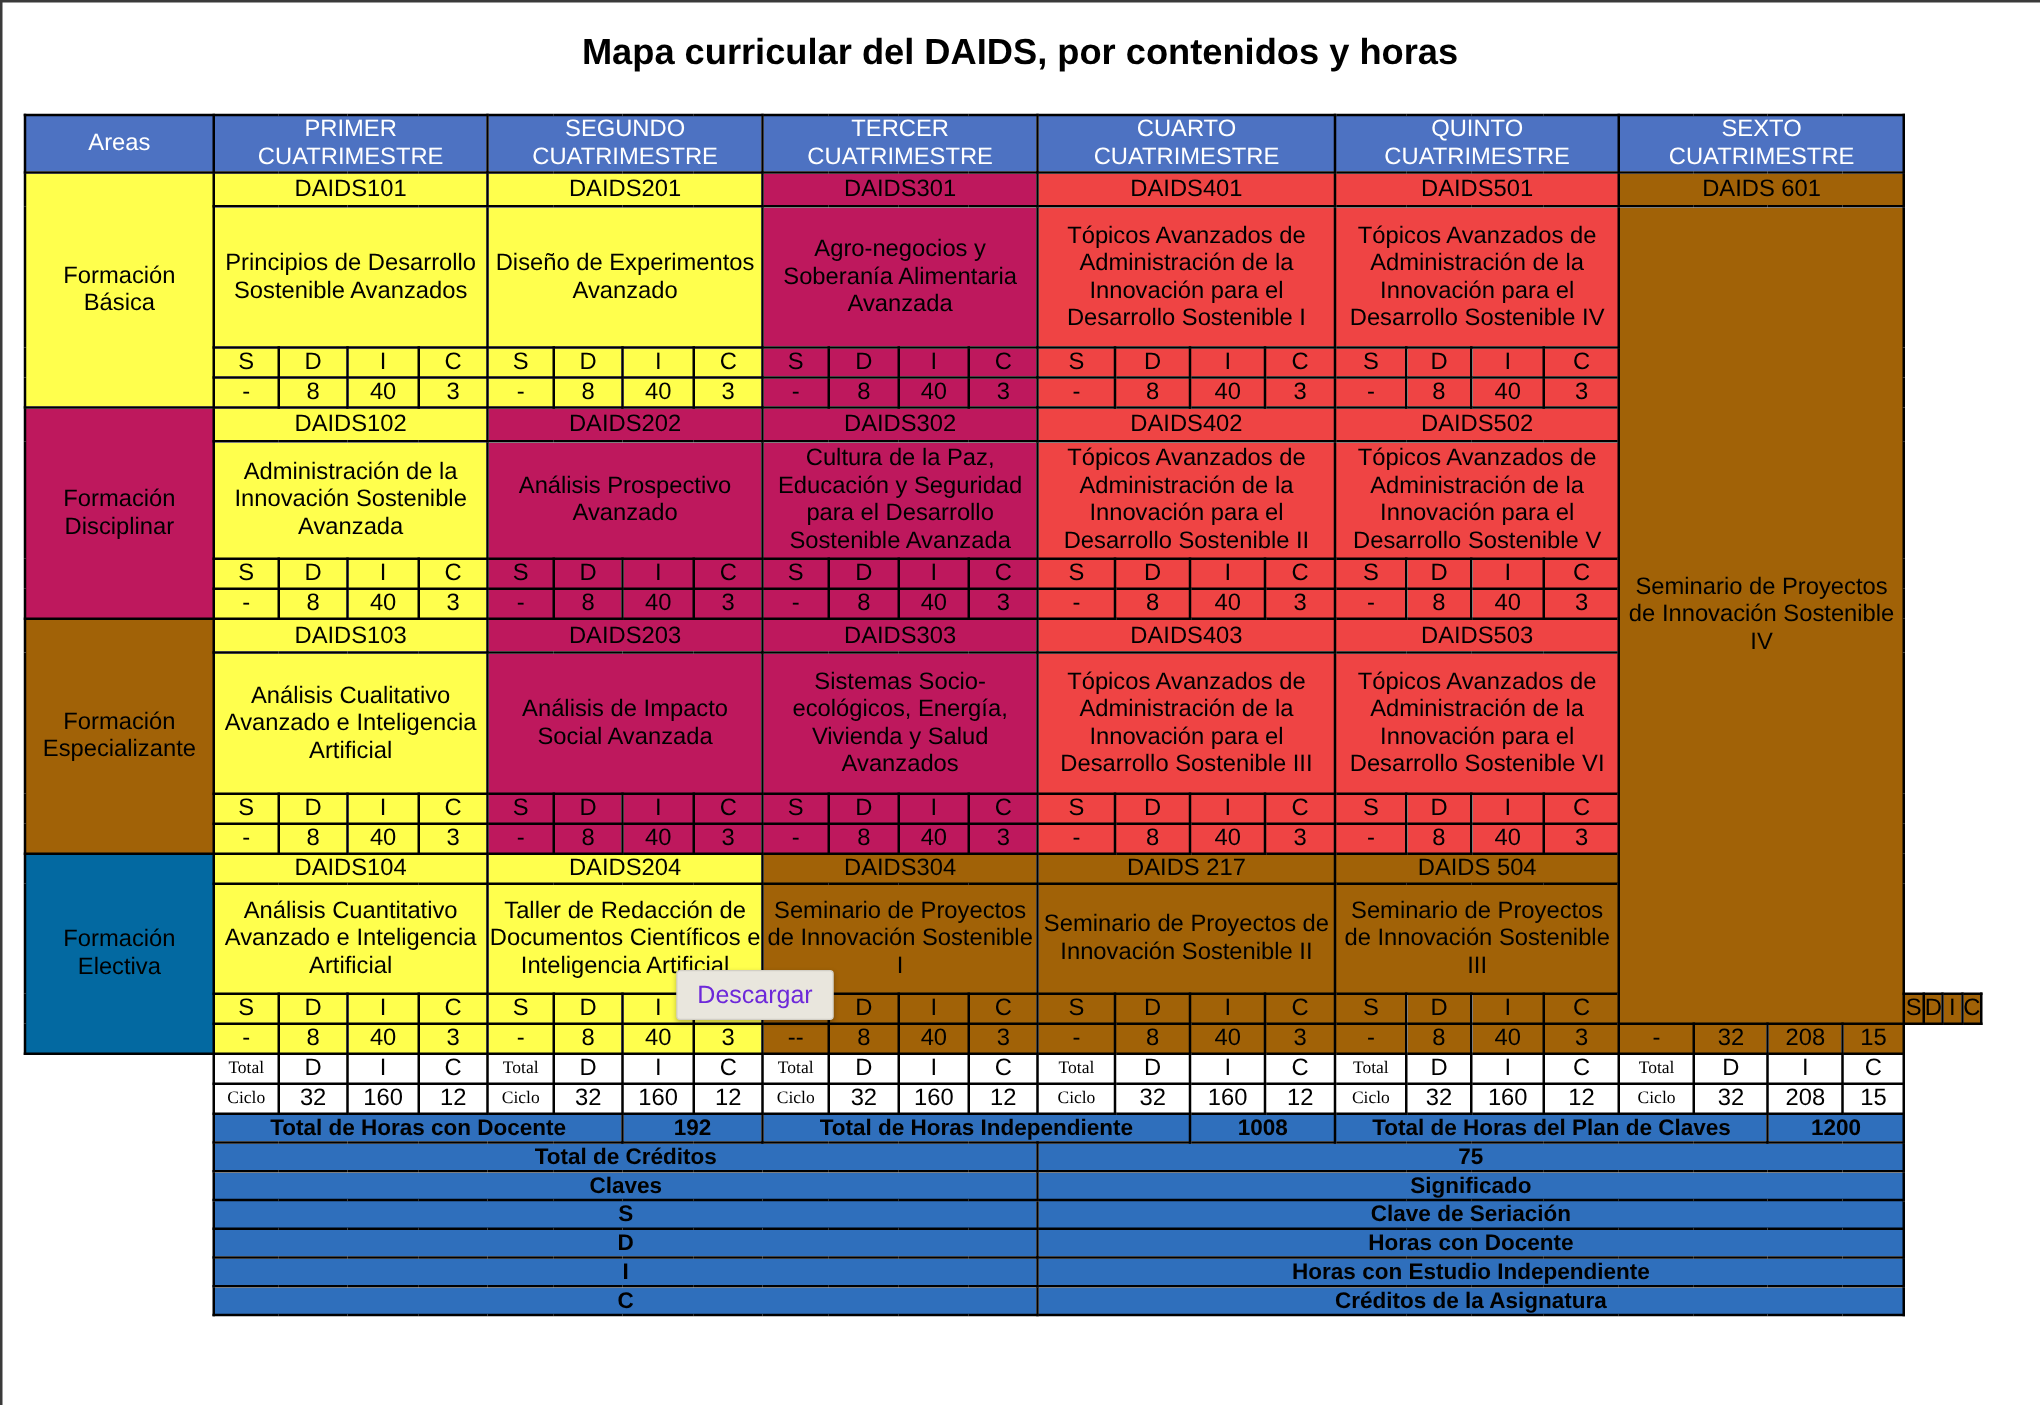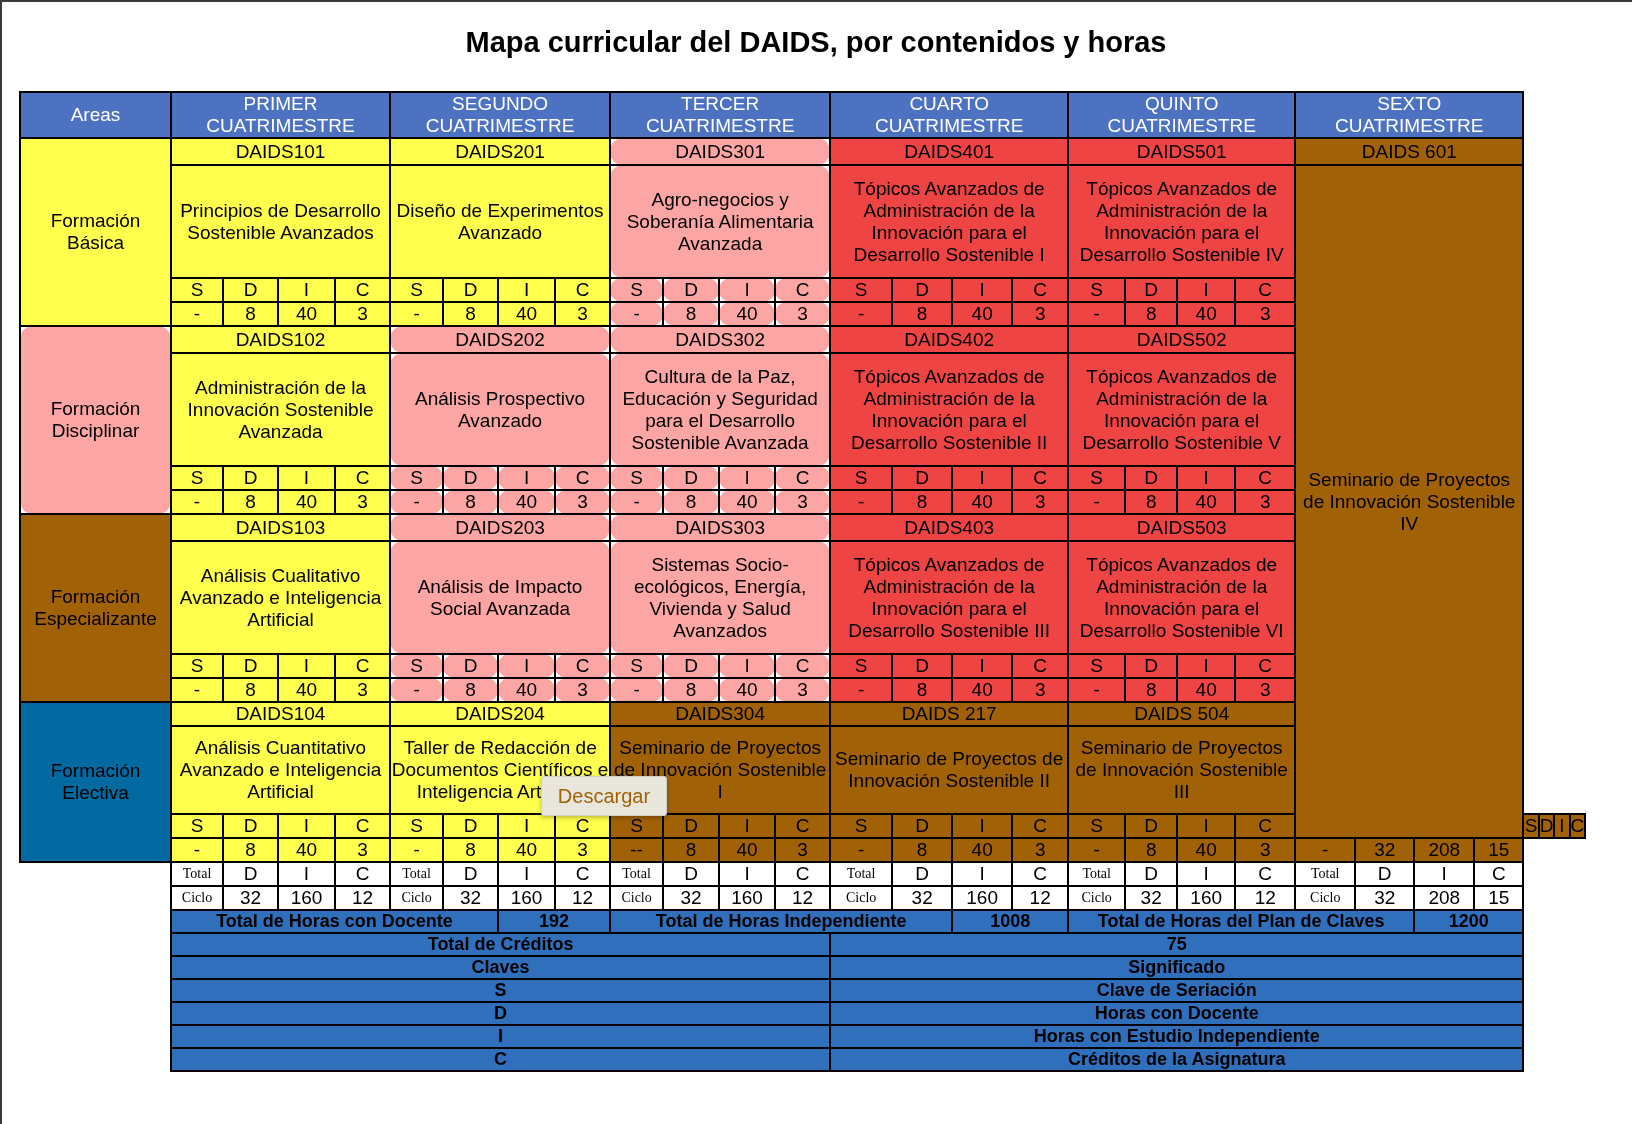--- a/index.html
+++ b/index.html
@@ -16,34 +16,34 @@
   table.map {
     position:absolute; left:19px; top:91px; border-collapse:collapse; table-layout:fixed;
     width:1567px;
   }
   table.map td, table.map th {
     border:2px solid #000; padding:0; text-align:center; vertical-align:middle;
     font-size:19px; line-height:22px; overflow:hidden; white-space:nowrap;
   }
   .hdr { background:#4d72c2; color:#fff; font-weight:normal; font-size:19px; line-height:22px; }
   .yellow { background:#ffff4d; }
-  .blue { background:#fca5a5;border-radius:13px; }
+  .blue { background:#be185d; }
   .orange { background:#ef4444; }
   .green { background:#a16207; }
   .area-orange { background:#0369a1; }
   .wrap { white-space:normal !important; }
   .white { background:#ffffff; }
   .small { font-size:14px !important;font-family:Liberation Serif, serif; }
   .sum { background:#2f6fbc; color:#000000; font-weight:bold; font-size:18px !important; line-height:21px !important; }
   .blank { border:none !important; background:#fff; }
   .tooltip {
     position:absolute; left:541px; top:776px; width:124px; height:38px;
     background:#e9e6dd; border:1px solid #d2cfc6; border-radius:3px;
     box-shadow:0 2px 4px rgba(0,0,0,0.25);
-    font-size:20px; line-height:38px; text-align:center; color:#a16207;
+    font-size:20px; line-height:38px; text-align:center; color:#6d28d9;
   }
 </style>
 </head>
 <body>
 
 <div class="frame-top"></div>
 <div class="frame-left"></div>
 
 <div class="title">Mapa curricular del DAIDS, por contenidos y horas</div>
 
@@ -156,21 +156,21 @@
   </tr>
 
   <tr style="height:27px">
     <td class="blue wrap" rowspan="4">Formación Disciplinar</td>
     <td class="yellow" colspan="4">DAIDS102</td>
     <td class="blue" colspan="4">DAIDS202</td>
     <td class="blue" colspan="4">DAIDS302</td>
     <td class="orange" colspan="4">DAIDS402</td>
     <td class="orange" colspan="4">DAIDS502</td>
   </tr>
-  <tr style="height:113px">
+  <tr style="height:94px">
     <td class="yellow wrap" colspan="4">Administración de la Innovación Sostenible Avanzada</td>
     <td class="blue wrap" colspan="4">Análisis Prospectivo Avanzado</td>
     <td class="blue wrap" colspan="4">Cultura de la Paz, Educación y Seguridad para el Desarrollo Sostenible Avanzada</td>
     <td class="orange wrap" colspan="4">Tópicos Avanzados de Administración de la Innovación para el Desarrollo Sostenible II</td>
     <td class="orange wrap" colspan="4">Tópicos Avanzados de Administración de la Innovación para el Desarrollo Sostenible V</td>
   </tr>
   <tr style="height:22px">
     <td class="yellow">S</td>
         <td class="yellow">D</td>
         <td class="yellow">I</td>

